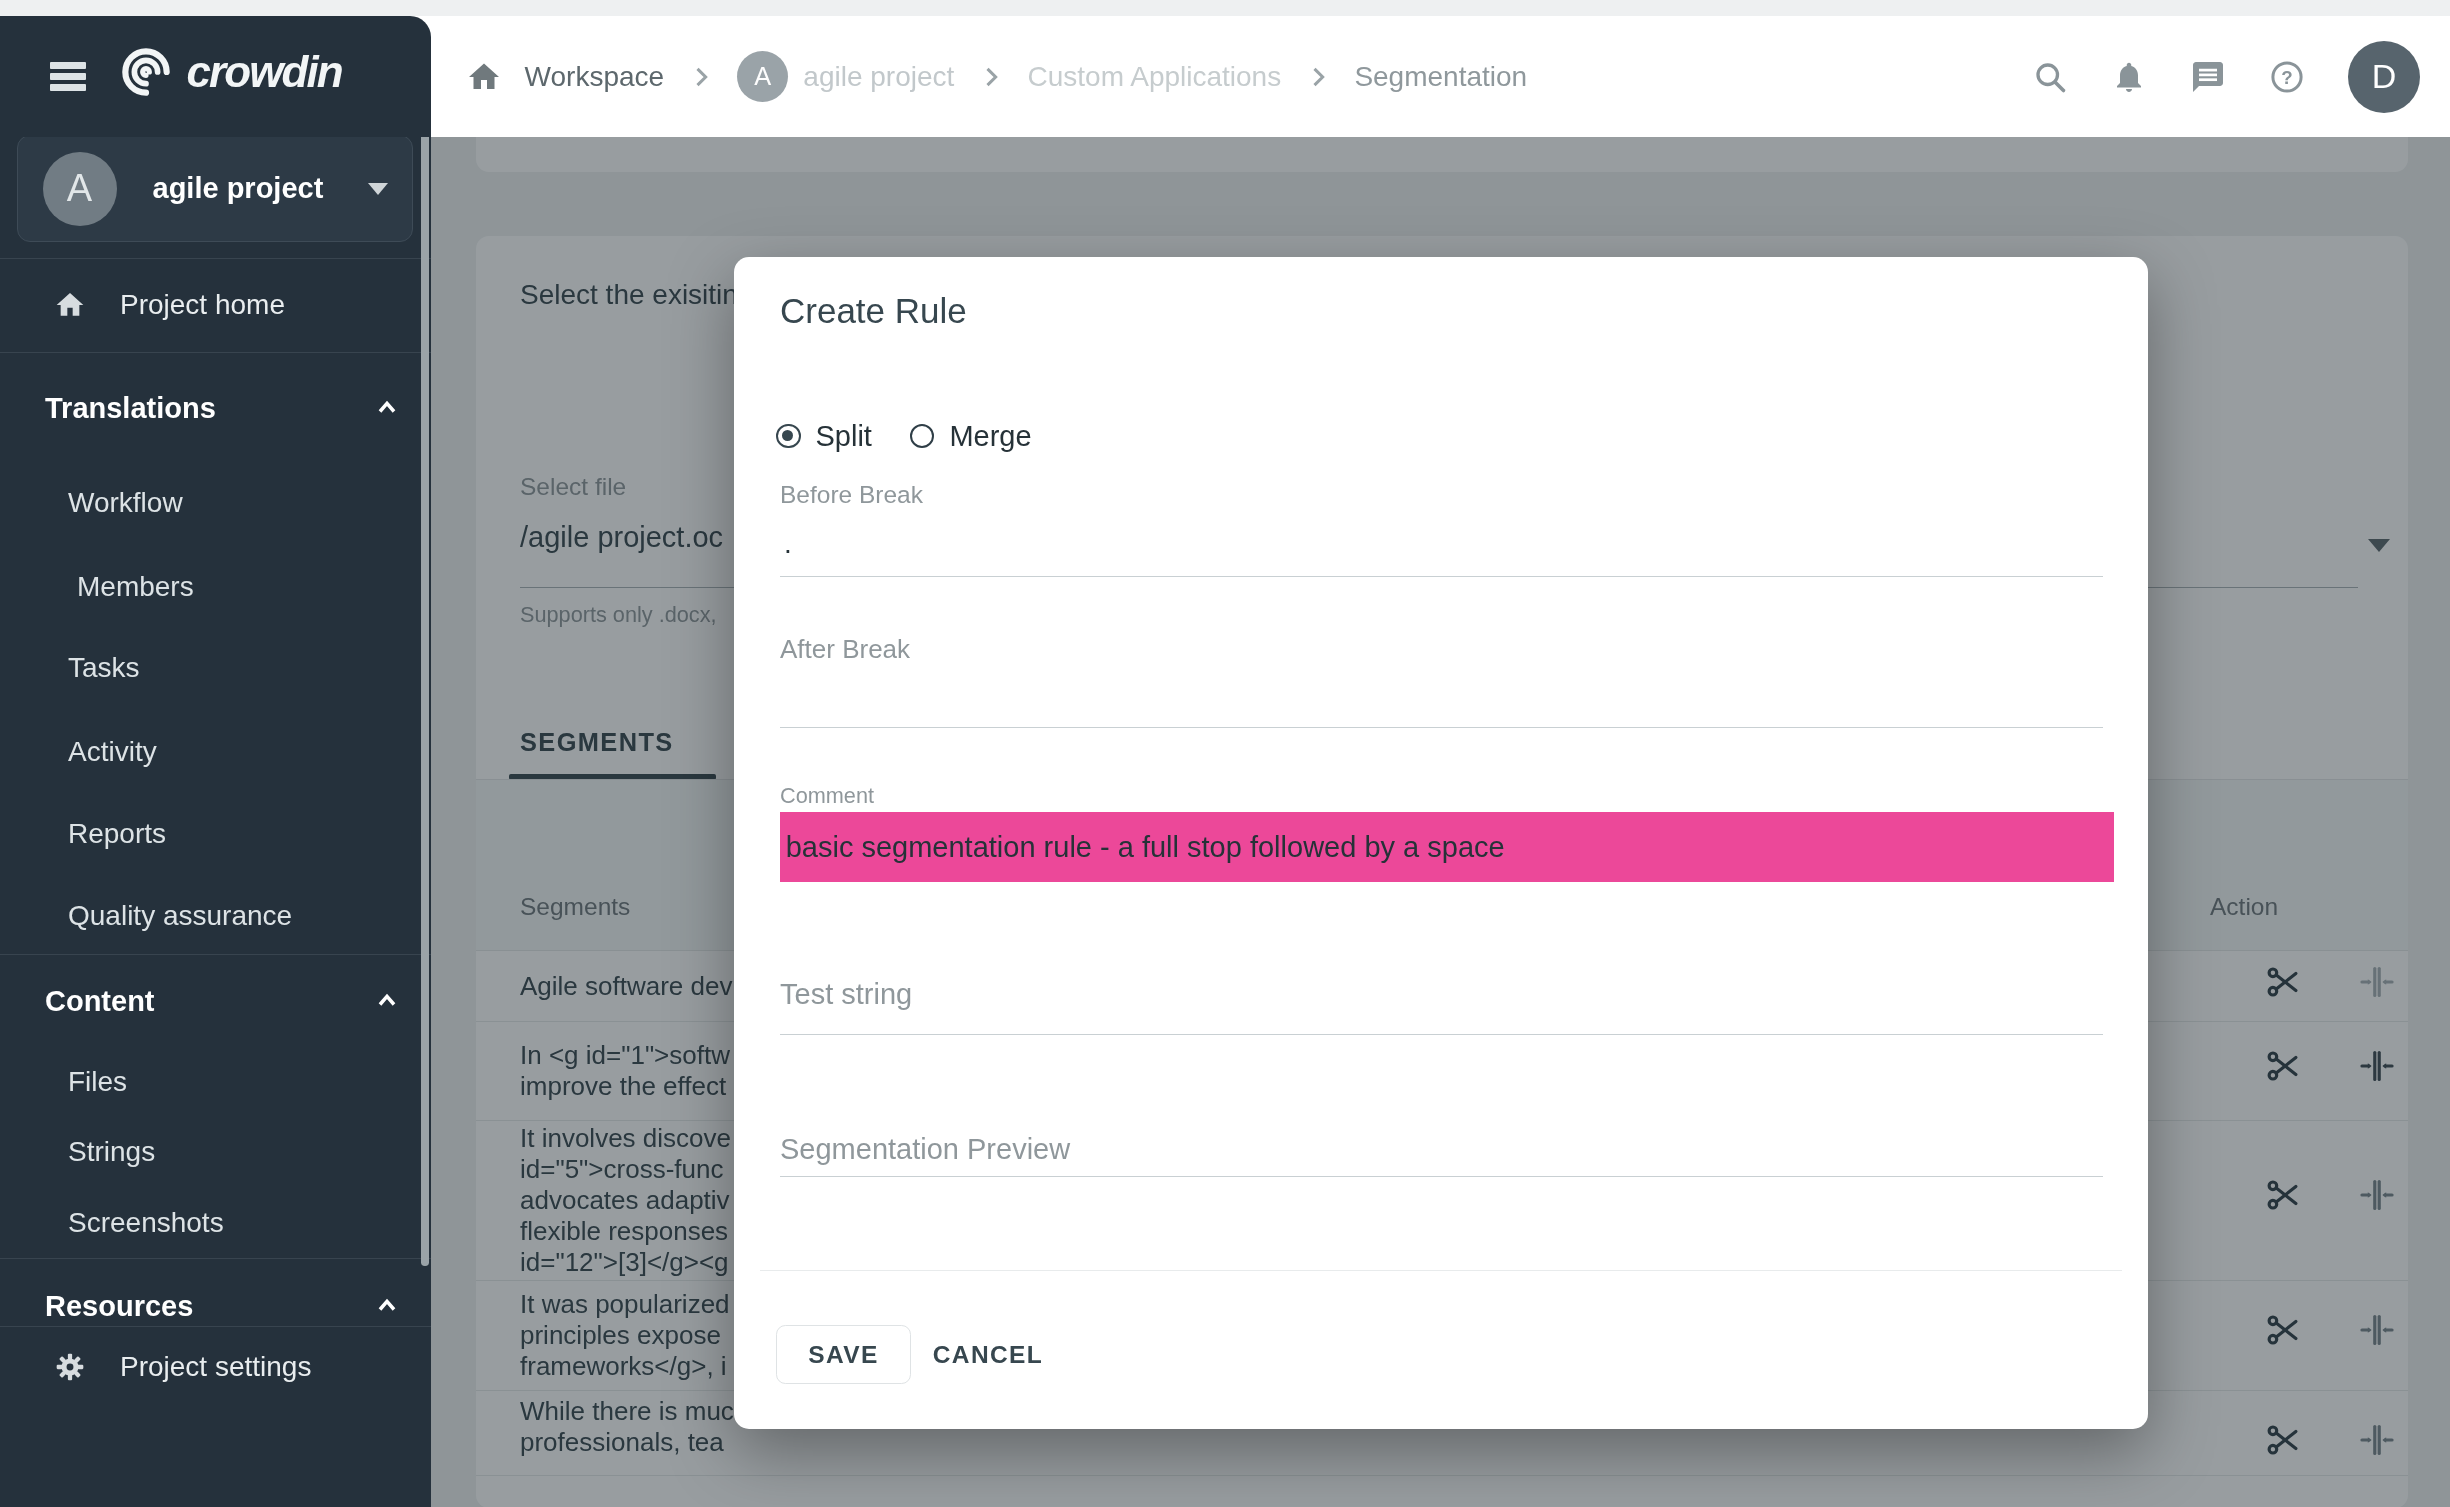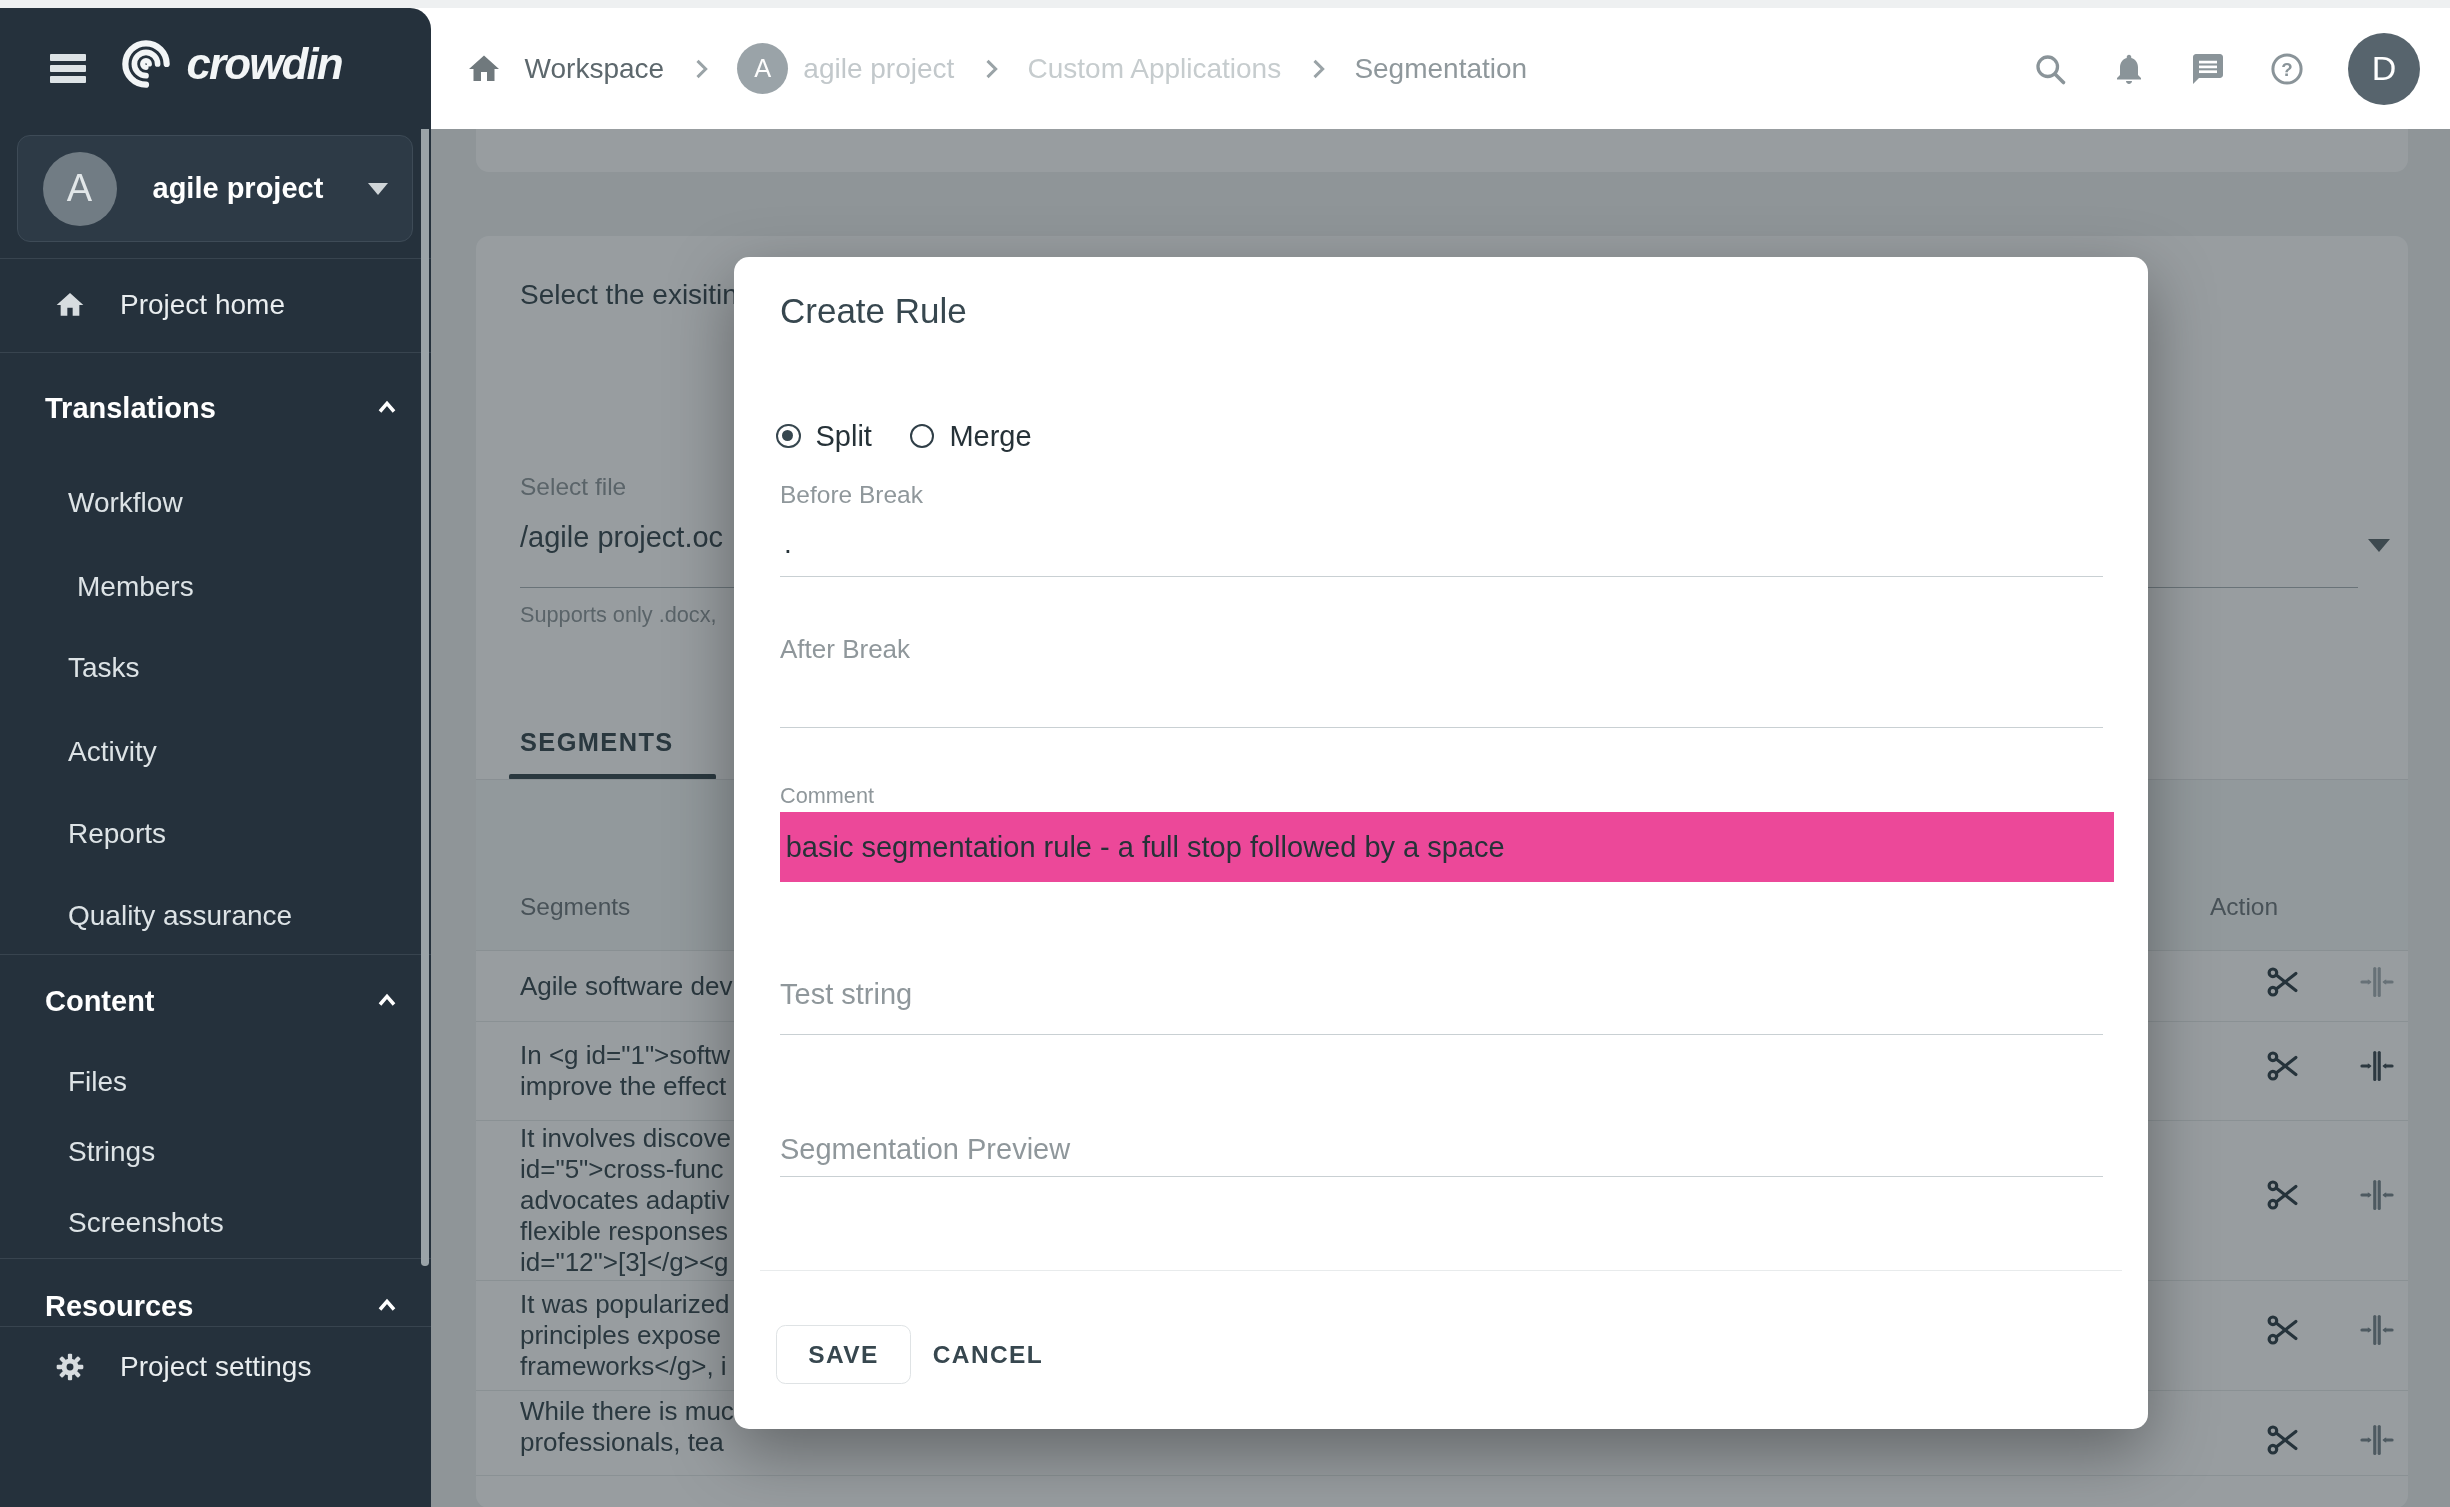--- a/index.html
+++ b/index.html
@@ -1,20 +1,20 @@
 <!DOCTYPE html>
 <html style="font-size:15px"><head>
 <meta charset="utf-8">
 <style>
   html,body{margin:0;padding:0;background:#dfe3e5;}
   *{box-sizing:border-box;font-family:"Liberation Sans", sans-serif;}
   .stage{position:relative;width:2450px;height:1508px;overflow:hidden;background:#eef0f1;}
 
   
-  .topbar{position:absolute;left:0;top:8px;width:2450px;height:121px;background:#ffffff;z-index:40;}
+  .topbar{position:absolute;left:0;top:16px;width:2450px;height:121px;background:#ffffff;z-index:40;}
   .topbar-dark{position:absolute;left:0;top:0;width:431px;height:121px;background:#25313c;border-top-right-radius:21px;}
   .hamburger{position:absolute;left:50px;top:46px;width:36px;height:29px;display:flex;flex-direction:column;justify-content:space-between;cursor:pointer;}
   .hamburger span{display:block;height:6.6px;background:#dde3e6;border-radius:0.9px;}
   .logo{position:absolute;left:115px;top:24.5px;display:flex;align-items:center;gap:9.4px;color:#f2f5f6;}
   .logo-word{font-size:44px;font-weight:bold;font-style:italic;letter-spacing:-1.9px;}
   .crumbs{position:absolute;left:466px;top:0;height:121px;display:flex;align-items:center;gap:22.6px;}
   .crumb-home{width:36px;height:36px;fill:#70797d;}
   .crumb-sep{width:28px;height:28px;stroke:#9aa3a7;stroke-width:2.6;fill:none;}
   .crumb-a{font-size:28px;color:#5d686d;}
   .crumb-b{font-size:28px;color:#c2c8cb;}

